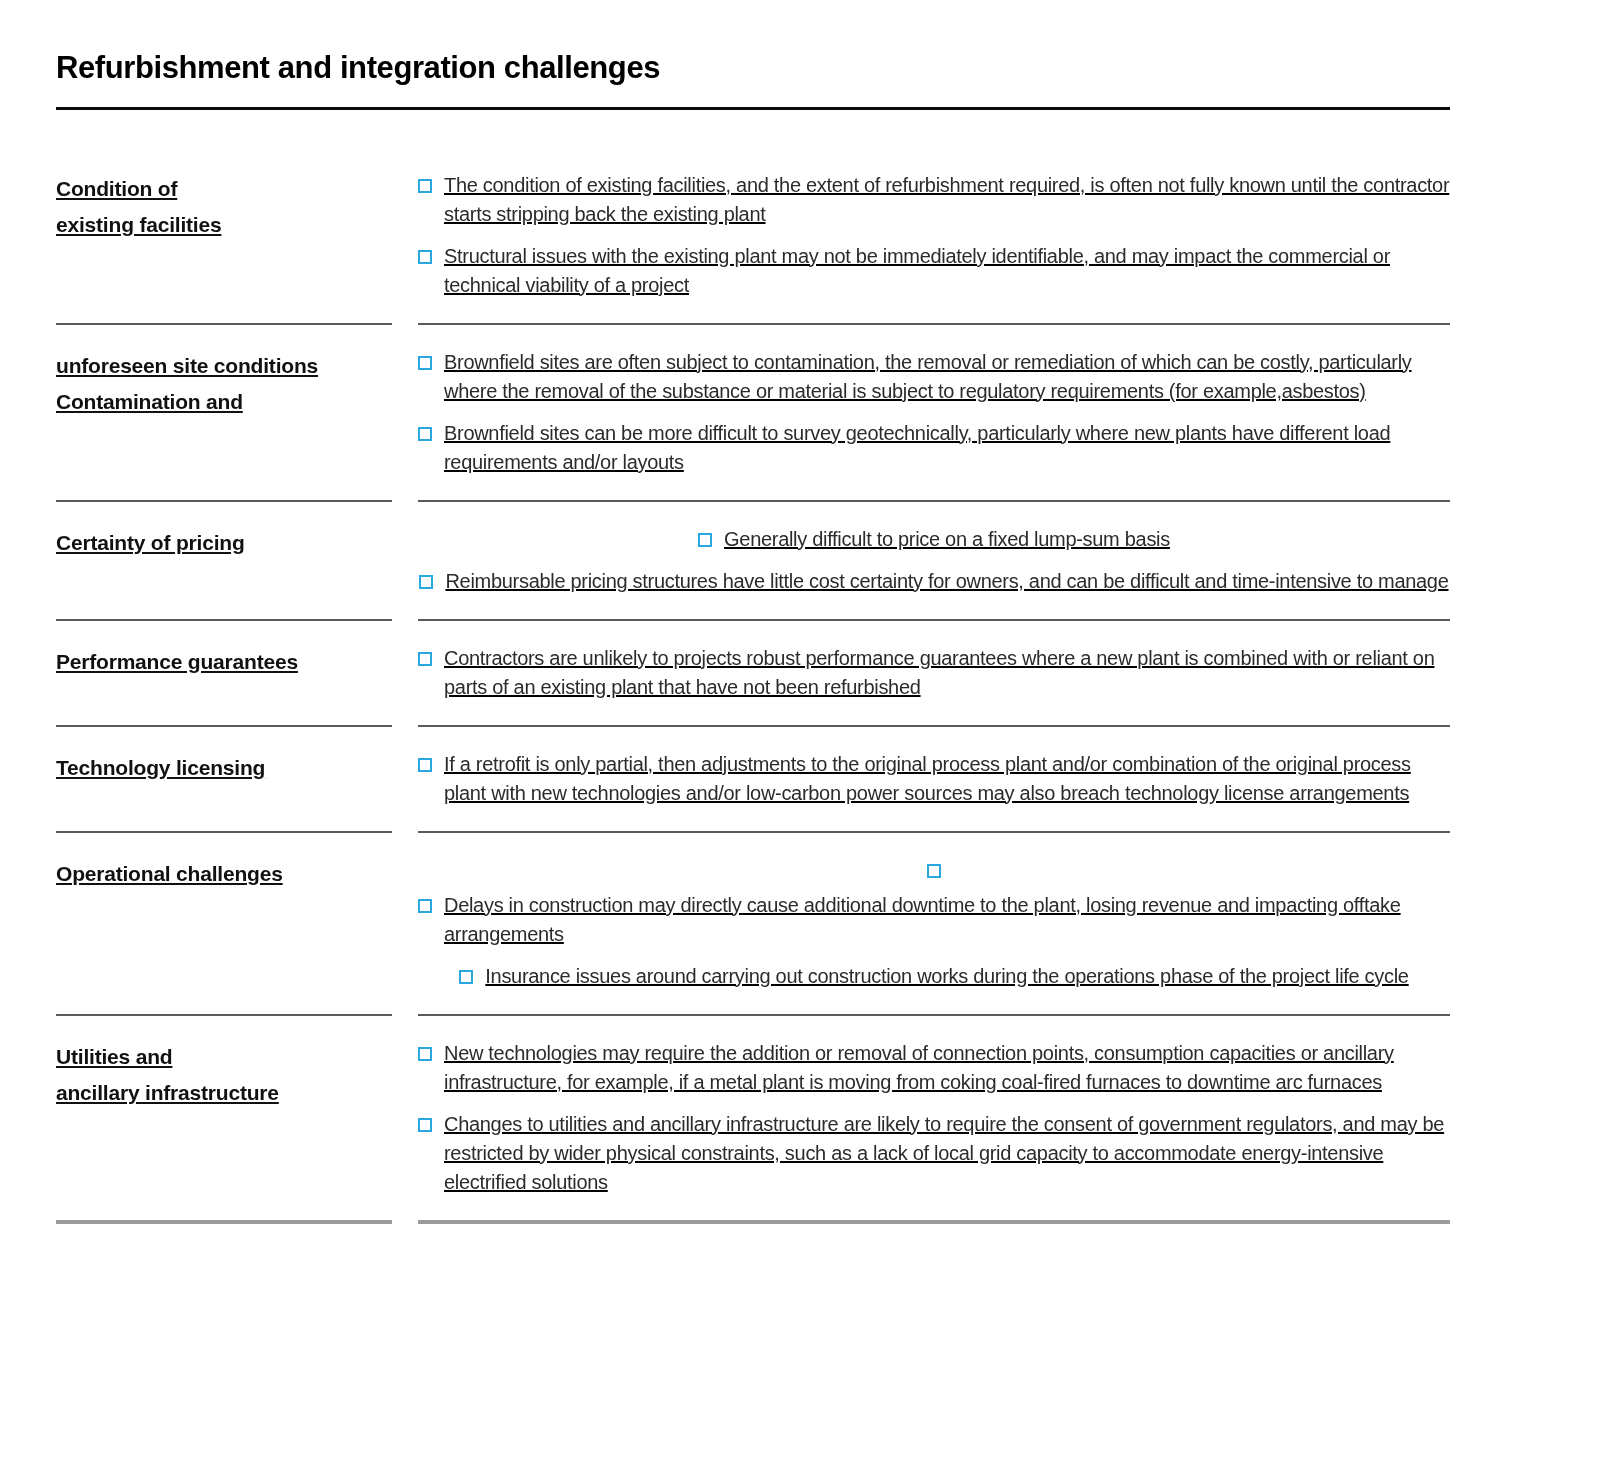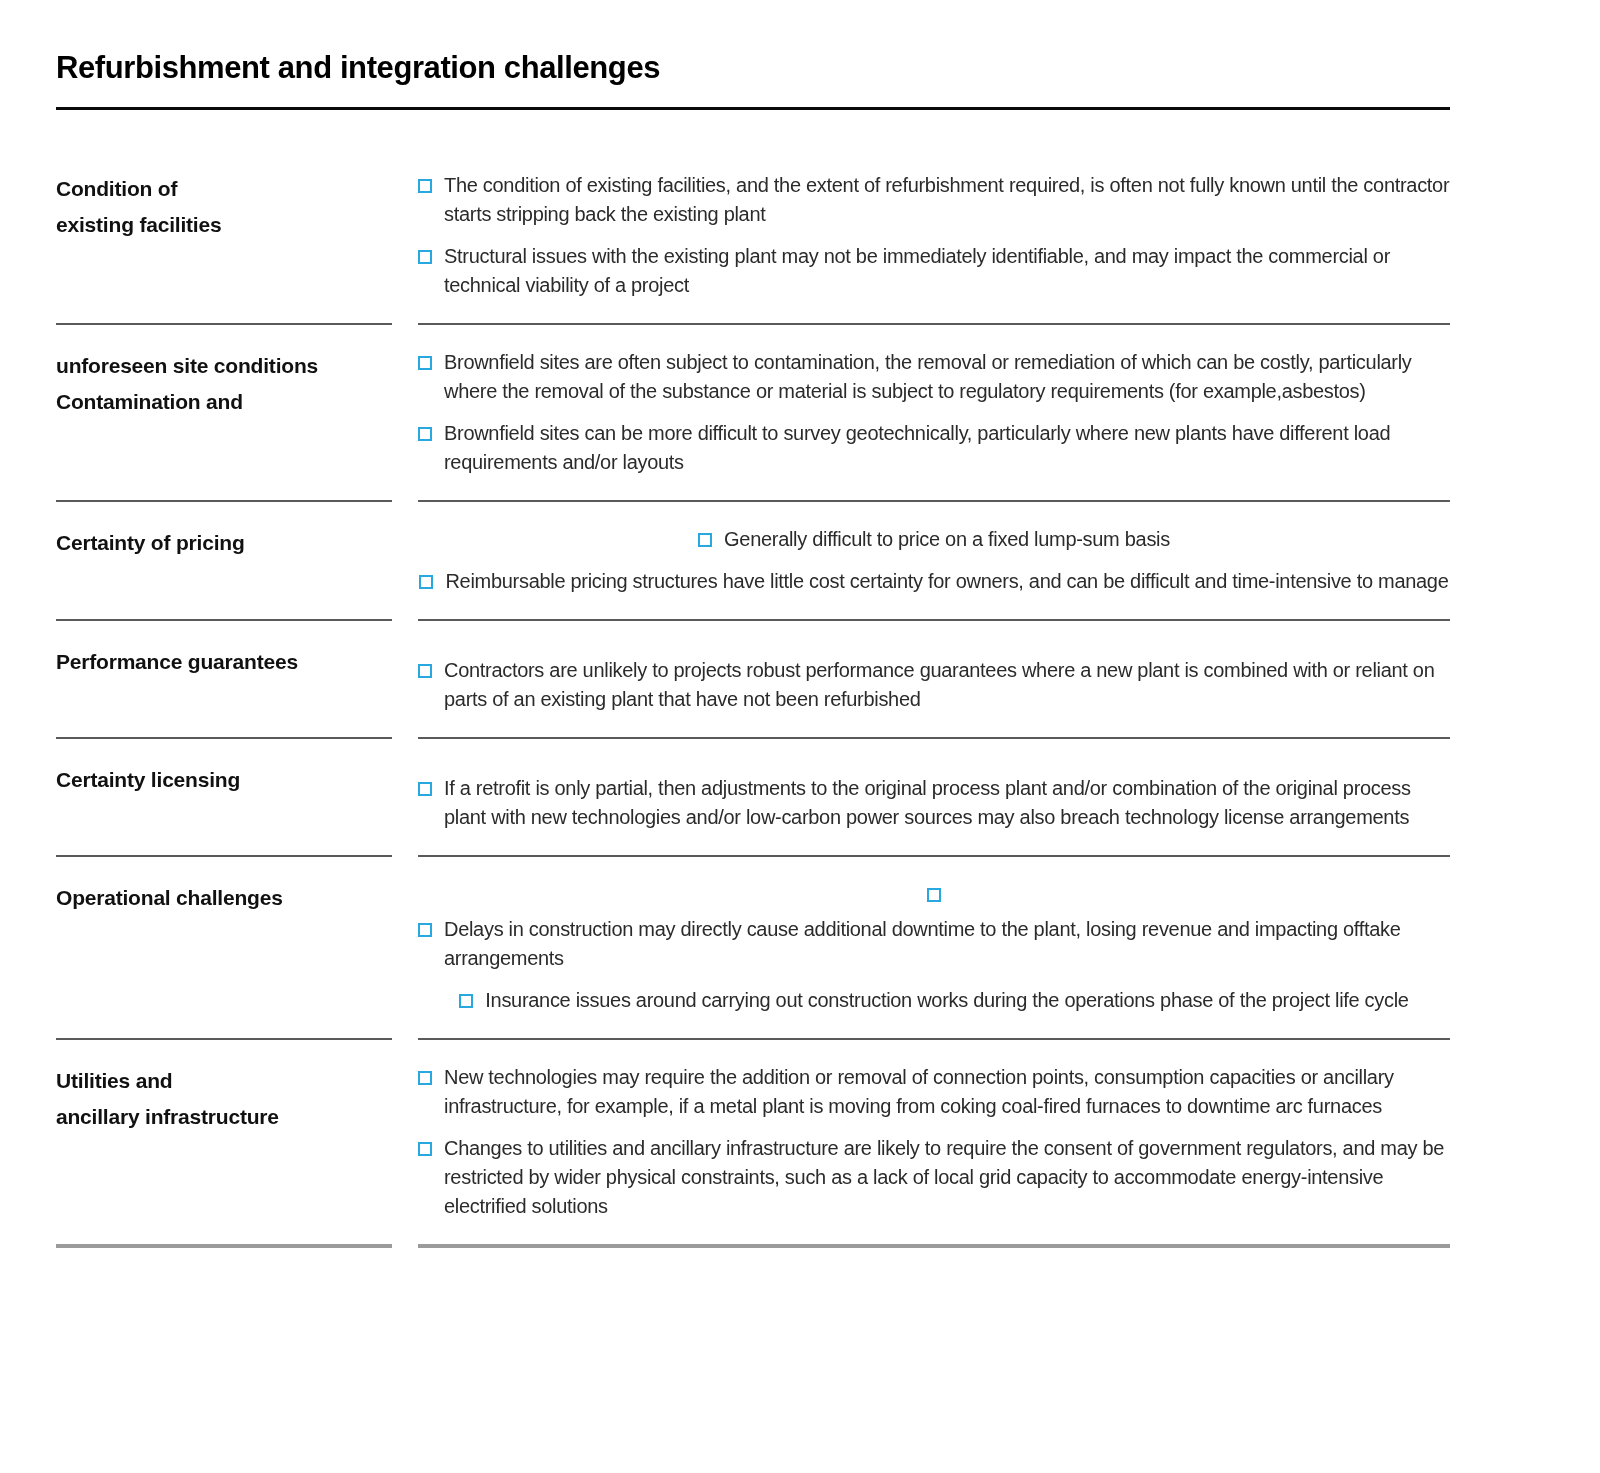--- a/index.html
+++ b/index.html
@@ -32,20 +32,21 @@
     margin-top: 38px;
   }
   .row {
     display: flex;
     gap: 26px;
   }
   .cell {
     border-bottom: 2px solid #5a5a5a;
     padding: 23px 0 23px 0;
     box-sizing: border-box;
+    text-decoration: underline;
   }
   .row:last-child .cell {
     border-bottom: 4px solid #9b9b9b;
   }
   .label-cell {
     flex: 0 0 336px;
     width: 336px;
     font-size: 21px;
     font-weight: bold;
     line-height: 36px;
@@ -58,21 +59,20 @@
   }
   .bullet-item {
     display: flex;
     align-items: flex-start;
     gap: 12px;
     margin: 0 0 13px 0;
     justify-content: center;
   }
   .bullet-item:last-child {
     margin-bottom: 0;
-    margin-top: 12px;
   }
   .bullet-square {
     flex: 0 0 auto;
     width: 10px;
     height: 10px;
     margin-top: 8px;
     border: 2px solid #29a8df;
     background: transparent;
   }
   .bullet-text {
@@ -142,21 +142,21 @@
         </div>
     <div class="cell content-cell">
           <div class="bullet-item">
     <span class="bullet-square" style="border-color: rgb(41, 168, 223);"></span>
     <span class="bullet-text">Contractors are unlikely to projects robust performance guarantees where a new plant is combined with or reliant on parts of an existing plant that have not been refurbished</span>
   </div>
         </div>
   </div>
       <div class="row">
     <div class="cell label-cell">
-          <div>Certainty licensing</div>
+          <div>Technology licensing</div>
         </div>
     <div class="cell content-cell">
           <div class="bullet-item">
     <span class="bullet-square" style="border-color: rgb(41, 168, 223);"></span>
     <span class="bullet-text">If a retrofit is only partial, then adjustments to the original process plant and/or combination of the original process plant with new technologies and/or low-carbon power sources may also breach technology license arrangements</span>
   </div>
         </div>
   </div>
       <div class="row">
     <div class="cell label-cell">

